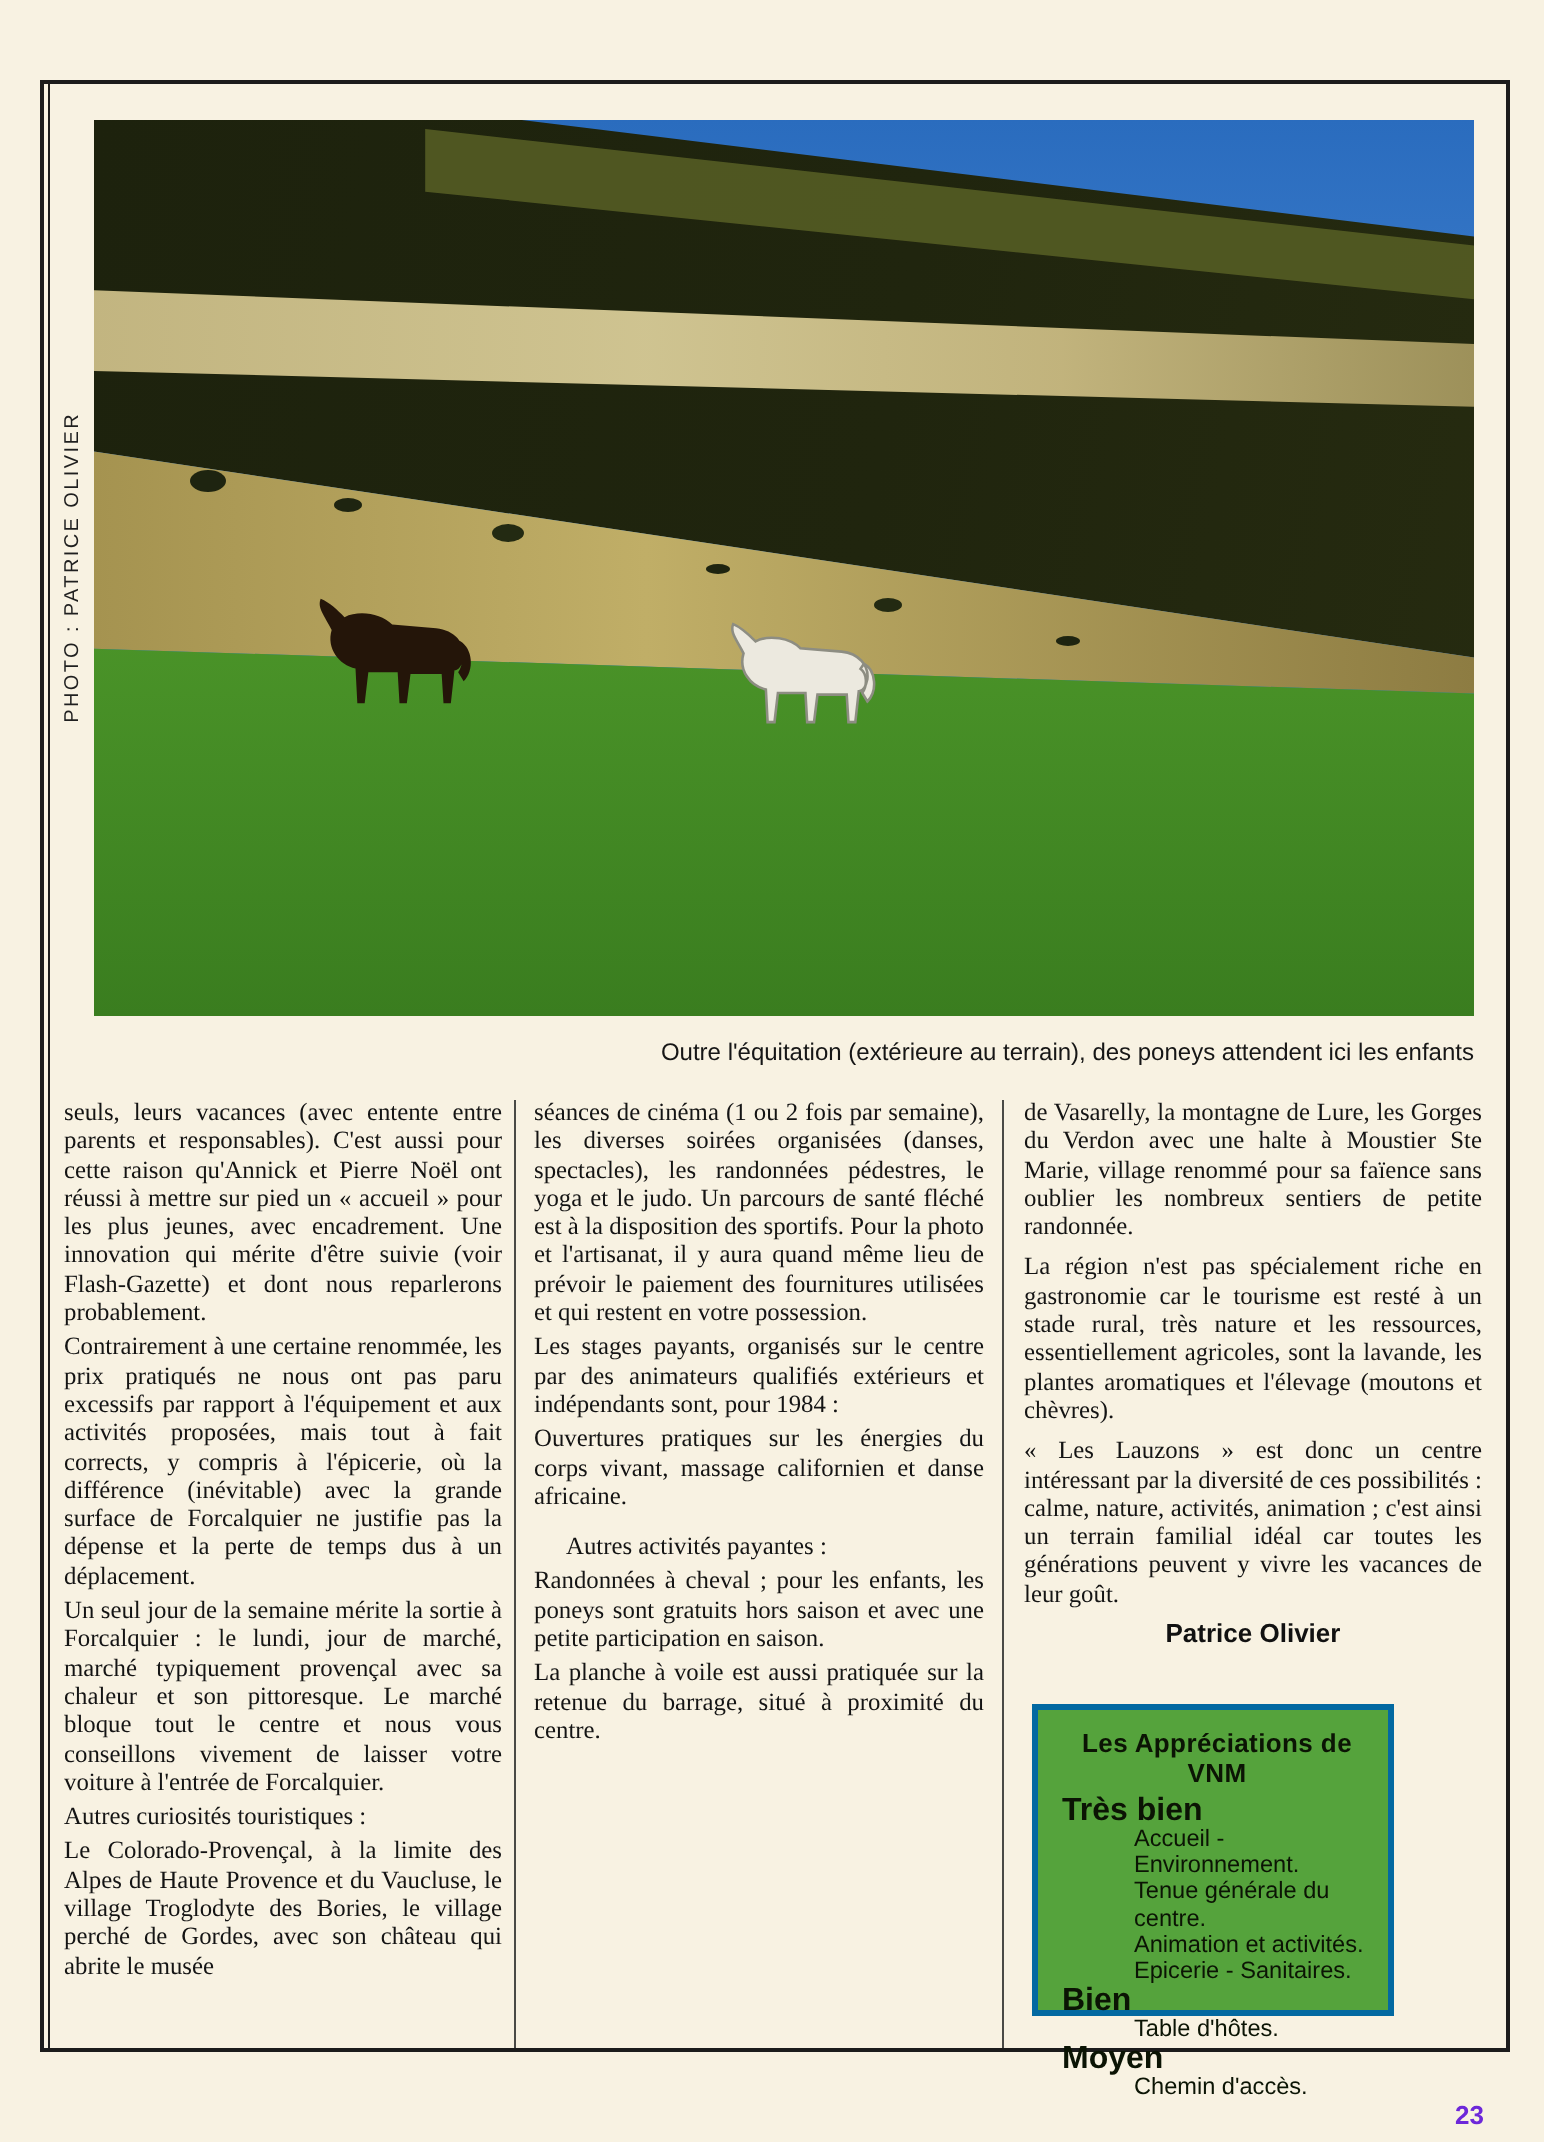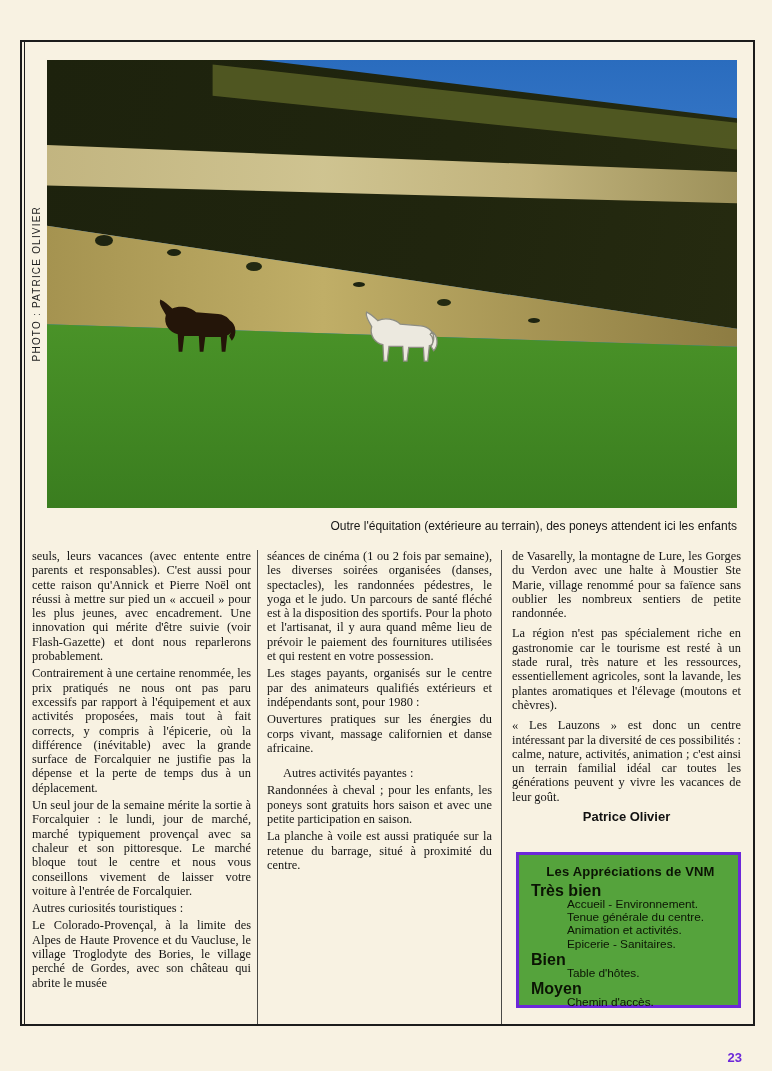--- a/index.html
+++ b/index.html
@@ -80,22 +80,22 @@
   .col-2{left:267px;width:225px;}
   .col-3{left:512px;width:229px;}
   .col-2 p.spaced{margin-top:11px;margin-left:16px;}
   .col-3 p{margin-bottom:6px;}
   .divider{position:absolute;top:550px;width:1px;height:474px;background:#4a4a46;}
   .divider-1{left:257px;}
   .divider-2{left:501px;}
   .signature{text-align:center;font-size:13px;font-weight:600;margin-top:5px;color:#111;}
   
   .ratings-box{
-    position:absolute;left:516px;top:852px;width:225px;height:156px;
-    background:var(--ratings-green);border:3px solid #6d28d9;
+    position:absolute;left:516px;top:852px;width:181px;height:156px;
+    background:var(--ratings-green);border:3px solid #0369a1;
     padding:9px 8px 0 12px;color:#0b1404;
   }
   .ratings-title{text-align:center;font-weight:bold;font-size:13px;margin-bottom:5px;letter-spacing:.2px;}
   .ratings-label{font-weight:bold;font-size:16px;line-height:14px;}
   .ratings-items{list-style:none;margin:0 0 2px 0;padding-left:36px;
     font-size:11.8px;line-height:13.2px;}
   .ratings-section{margin-bottom:2px;}
   .page-number{position:absolute;right:30px;top:1050px;font-weight:bold;font-size:13px;color:#6d28d9;}
 </style>
 </head>
@@ -136,21 +136,21 @@
     <p>Contrairement à une certaine renommée, les prix pratiqués ne nous ont pas paru excessifs par rapport à l'équipement et aux activités proposées, mais tout à fait corrects, y compris à l'épicerie, où la différence (inévitable) avec la grande surface de Forcalquier ne justifie pas la dépense et la perte de temps dus à un déplacement.</p>
     <p>Un seul jour de la semaine mérite la sortie à Forcalquier : le lundi, jour de marché, marché typiquement provençal avec sa chaleur et son pittoresque. Le marché bloque tout le centre et nous vous conseillons vivement de laisser votre voiture à l'entrée de Forcalquier.</p>
     <p>Autres curiosités touristiques :</p>
     <p>Le Colorado-Provençal, à la limite des Alpes de Haute Provence et du Vaucluse, le village Troglodyte des Bories, le village perché de Gordes, avec son château qui abrite le musée</p>
   </div>
 
   <div class="divider divider-1"></div>
 
   <div class="col col-2">
     <p>séances de cinéma (1 ou 2 fois par semaine), les diverses soirées organisées (danses, spectacles), les randonnées pédestres, le yoga et le judo. Un parcours de santé fléché est à la disposition des sportifs. Pour la photo et l'artisanat, il y aura quand même lieu de prévoir le paiement des fournitures utilisées et qui restent en votre possession.</p>
-    <p>Les stages payants, organisés sur le centre par des animateurs qualifiés extérieurs et indépendants sont, pour 1980 :</p>
+    <p>Les stages payants, organisés sur le centre par des animateurs qualifiés extérieurs et indépendants sont, pour 1984 :</p>
     <p>Ouvertures pratiques sur les énergies du corps vivant, massage californien et danse africaine.</p>
     <p class="spaced">Autres activités payantes :</p>
     <p>Randonnées à cheval ; pour les enfants, les poneys sont gratuits hors saison et avec une petite participation en saison.</p>
     <p>La planche à voile est aussi pratiquée sur la retenue du barrage, situé à proximité du centre.</p>
   </div>
 
   <div class="divider divider-2"></div>
 
   <div class="col col-3">
     <p>de Vasarelly, la montagne de Lure, les Gorges du Verdon avec une halte à Moustier Ste Marie, village renommé pour sa faïence sans oublier les nombreux sentiers de petite randonnée.</p>

